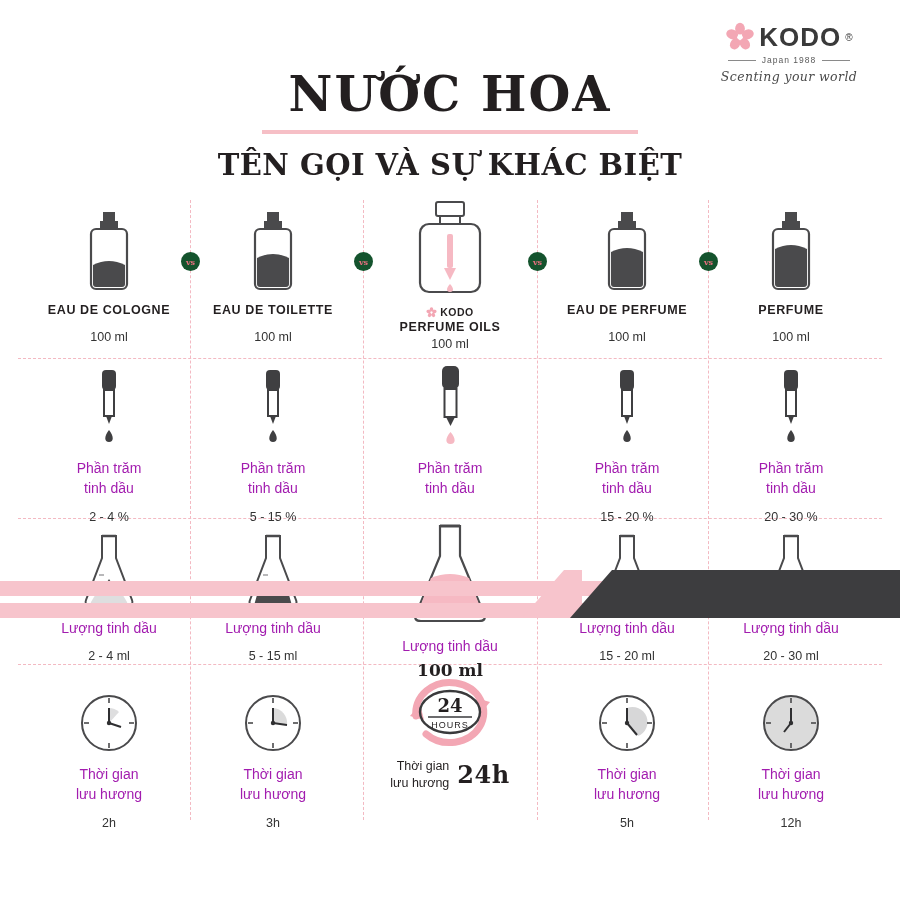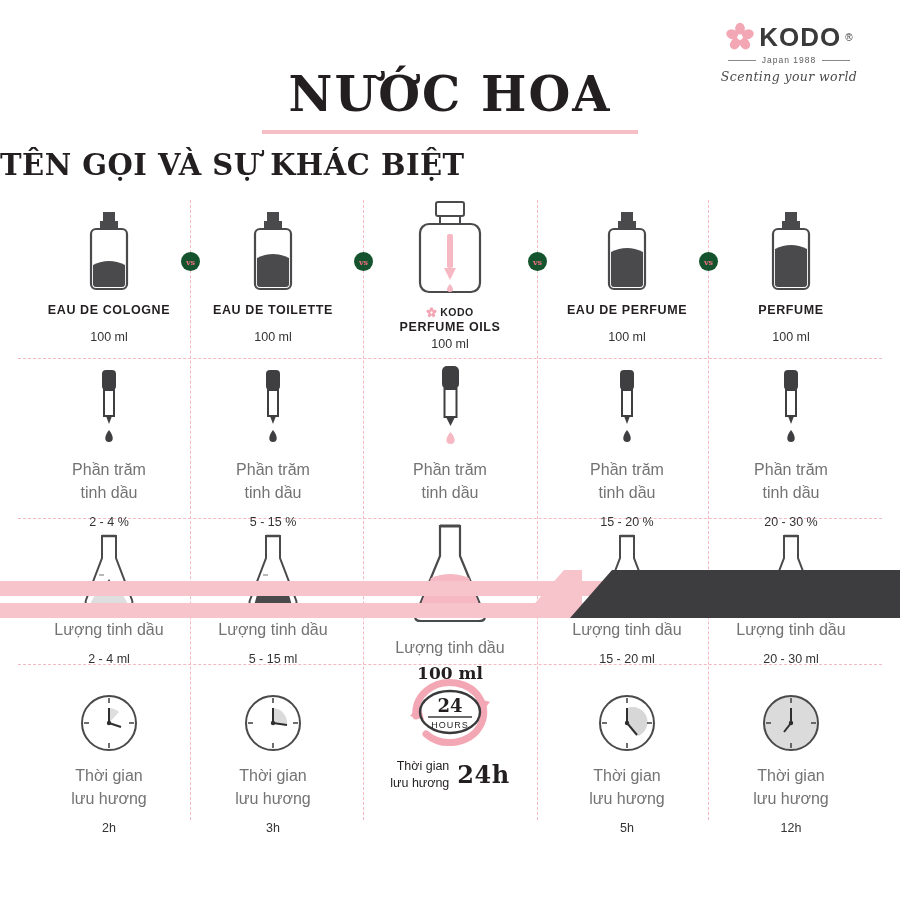--- a/index.html
+++ b/index.html
@@ -45,21 +45,21 @@
     font-size: 48px;
     letter-spacing: 2px;
     color: #231f20;
   }
   .title-rule {
     position: absolute; top: 130px; left: 262px;
     width: 376px; height: 4px; background: #f6bfc6;
   }
   .subtitle {
     position: absolute; top: 148px; left: 0; width: 900px;
-    text-align: left;
+    text-align: center;
     font-family: "DejaVu Serif", serif;
     font-weight: bold;
     font-size: 29px;
     letter-spacing: .5px;
     color: #231f20;
   }
 
   
   .grid {
     position: absolute; top: 200px; left: 18px;
@@ -116,21 +116,21 @@
   .art { height: 92px; display: flex; align-items: flex-end; justify-content: center; }
   .art-small { height: 86px; }
   .label {
     font-size: 12.5px; font-weight: bold; letter-spacing: .6px;
     color: #231f20; margin-top: 10px; line-height: 1.35;
   }
   .val {
     font-size: 12.5px; color: #333; margin-top: 10px; line-height: 1.4;
   }
   .sub-label {
-    font-size: 16px; color: #737373; line-height: 1.45; margin-top: 10px;
+    font-size: 14px; color: #a21caf; line-height: 1.45; margin-top: 10px;
   }
   .big {
     font-family: "DejaVu Serif", serif;
     font-weight: bold; font-size: 24px; color: #231f20; letter-spacing: .5px;
   }
   .big-sm {
     font-family: "DejaVu Serif", serif;
     font-weight: bold; font-size: 17px; color: #231f20;
   }
   .center-label {

